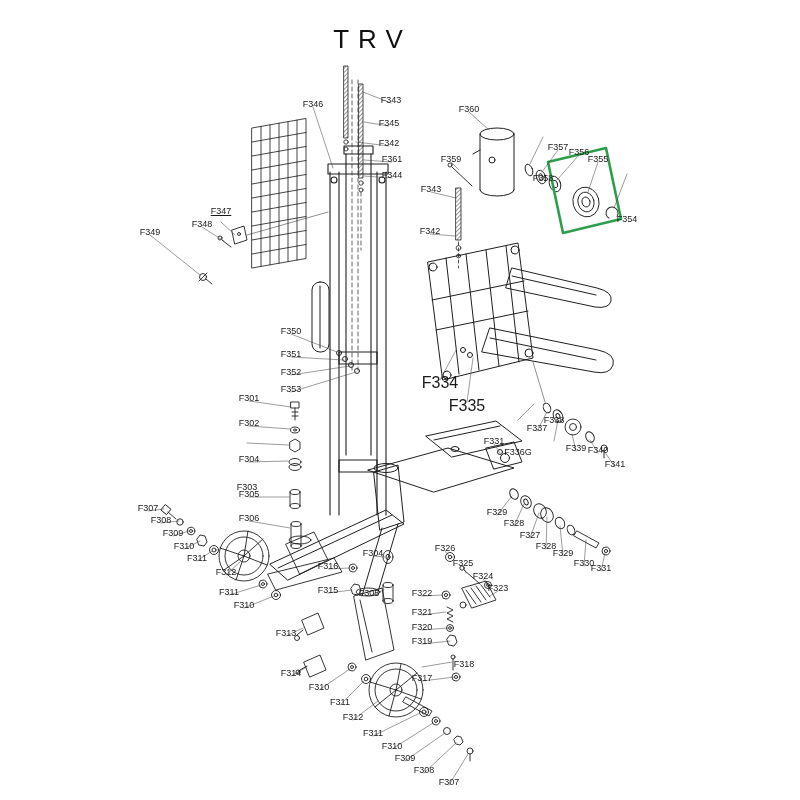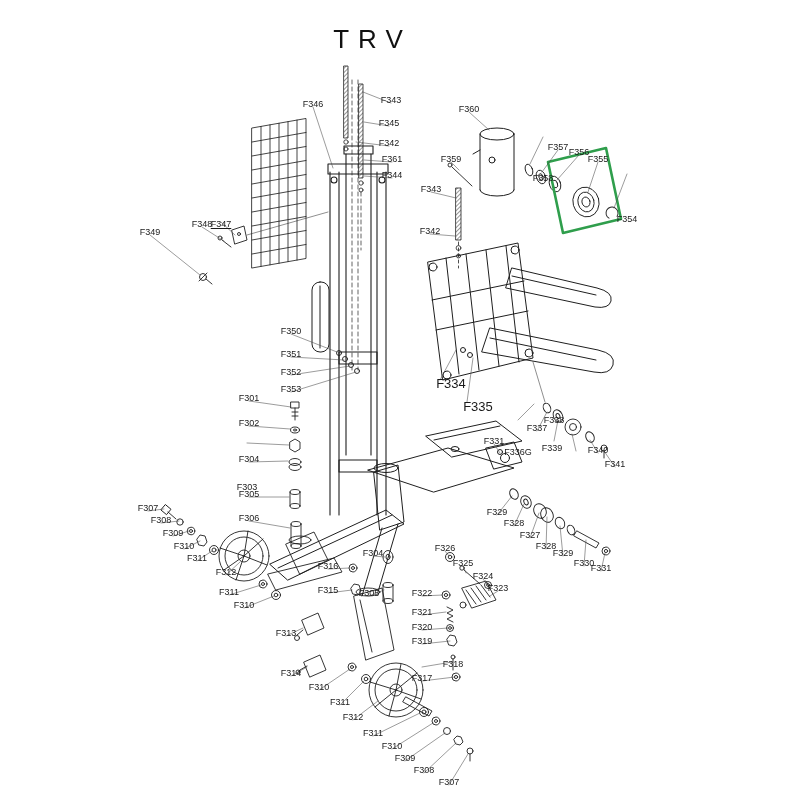--- a/index.html
+++ b/index.html
@@ -4,21 +4,21 @@
 <style>
   html,body{margin:0;padding:0;background:#fff;}
   .page{position:relative;width:745px;height:800px;background:#fff;overflow:hidden;
         font-family:"Liberation Sans",sans-serif;}
   .title{position:absolute;top:24px;left:0;width:100%;text-align:center;
          font-size:26px;letter-spacing:9px;color:#111;font-weight:400;}
   .drawing{position:absolute;top:0;left:0;}
   .labels-layer{position:absolute;top:0;left:0;width:800px;height:800px;pointer-events:none;}
   .part-label{position:absolute;transform:translate(-50%,-50%);font-size:9px;color:#1a1a1a;
               white-space:nowrap;font-family:"Liberation Sans",sans-serif;}
-  .part-label.lg{font-size:13px;margin-left:11px;}
+  .part-label.lg{font-size:16px;}
 </style>
 </head>
 <body>
 
 <div class="page">
 
   <div class="title">TRV</div>
 
   <svg class="drawing" width="800" height="800" viewBox="0 0 800 800">
     <defs>
@@ -304,36 +304,36 @@
       <span class="part-label" style="left: 469px; top: 109px;">F360</span>
       <span class="part-label" style="left: 451px; top: 159px;">F359</span>
       <span class="part-label" style="left: 543px; top: 134px; margin-top: 44px;">F358</span>
       <span class="part-label" style="left: 558px; top: 147px;">F357</span>
       <span class="part-label" style="left: 579px; top: 152px;">F356</span>
       <span class="part-label" style="left: 598px; top: 159px;">F355</span>
       <span class="part-label" style="left: 627px; top: 171px; margin-top: 48px;">F354</span>
       <span class="part-label" style="left: 431px; top: 189px;">F343</span>
       <span class="part-label" style="left: 430px; top: 231px;">F342</span>
       <span class="part-label" style="left: 202px; top: 224px;">F348</span>
-      <span class="part-label" style="left: 221px; top: 224px; text-decoration: underline;">F347</span>
+      <span class="part-label" style="left: 221px; top: 211px; text-decoration: underline;">F347</span>
       <span class="part-label" style="left: 150px; top: 232px;">F349</span>
       <span class="part-label" style="left: 291px; top: 331px;">F350</span>
       <span class="part-label" style="left: 291px; top: 354px;">F351</span>
       <span class="part-label" style="left: 291px; top: 372px;">F352</span>
       <span class="part-label" style="left: 291px; top: 389px;">F353</span>
       <span class="part-label" style="left: 249px; top: 398px;">F301</span>
       <span class="part-label" style="left: 249px; top: 423px;">F302</span>
       <span class="part-label" style="left: 247px; top: 440px; margin-top: 47px;">F303</span>
       <span class="part-label" style="left: 249px; top: 459px;">F304</span>
       <span class="part-label lg" style="left: 440px; top: 383px;">F334</span>
       <span class="part-label lg" style="left: 467px; top: 406px;">F335</span>
       <span class="part-label" style="left: 518px; top: 417px; margin-top: 35px;">F336G</span>
       <span class="part-label" style="left: 537px; top: 428px;">F337</span>
       <span class="part-label" style="left: 554px; top: 420px;">F338</span>
-      <span class="part-label" style="left: 552px; top: 448px;">F339</span>
+      <span class="part-label" style="left: 576px; top: 448px;">F339</span>
       <span class="part-label" style="left: 598px; top: 450px;">F340</span>
       <span class="part-label" style="left: 615px; top: 464px;">F341</span>
       <span class="part-label" style="left: 494px; top: 441px;">F331</span>
       <span class="part-label" style="left: 249px; top: 494px;">F305</span>
       <span class="part-label" style="left: 249px; top: 518px;">F306</span>
       <span class="part-label" style="left: 148px; top: 508px;">F307</span>
       <span class="part-label" style="left: 161px; top: 520px;">F308</span>
       <span class="part-label" style="left: 173px; top: 533px;">F309</span>
       <span class="part-label" style="left: 184px; top: 546px;">F310</span>
       <span class="part-label" style="left: 197px; top: 558px;">F311</span>
@@ -352,21 +352,21 @@
       <span class="part-label" style="left: 328px; top: 590px;">F315</span>
       <span class="part-label" style="left: 369px; top: 593px;">F305</span>
       <span class="part-label" style="left: 445px; top: 548px;">F326</span>
       <span class="part-label" style="left: 463px; top: 563px;">F325</span>
       <span class="part-label" style="left: 483px; top: 576px;">F324</span>
       <span class="part-label" style="left: 498px; top: 588px;">F323</span>
       <span class="part-label" style="left: 422px; top: 593px;">F322</span>
       <span class="part-label" style="left: 422px; top: 612px;">F321</span>
       <span class="part-label" style="left: 422px; top: 627px;">F320</span>
       <span class="part-label" style="left: 422px; top: 641px;">F319</span>
-      <span class="part-label" style="left: 431px; top: 664px; padding-left: 44px;">F318</span>
+      <span class="part-label" style="left: 442px; top: 664px; padding-left: 44px;">F318</span>
       <span class="part-label" style="left: 422px; top: 678px;">F317</span>
       <span class="part-label" style="left: 286px; top: 633px;">F313</span>
       <span class="part-label" style="left: 291px; top: 673px;">F314</span>
       <span class="part-label" style="left: 319px; top: 687px;">F310</span>
       <span class="part-label" style="left: 340px; top: 702px;">F311</span>
       <span class="part-label" style="left: 353px; top: 717px;">F312</span>
       <span class="part-label" style="left: 373px; top: 733px;">F311</span>
       <span class="part-label" style="left: 392px; top: 746px;">F310</span>
       <span class="part-label" style="left: 405px; top: 758px;">F309</span>
       <span class="part-label" style="left: 424px; top: 770px;">F308</span>

